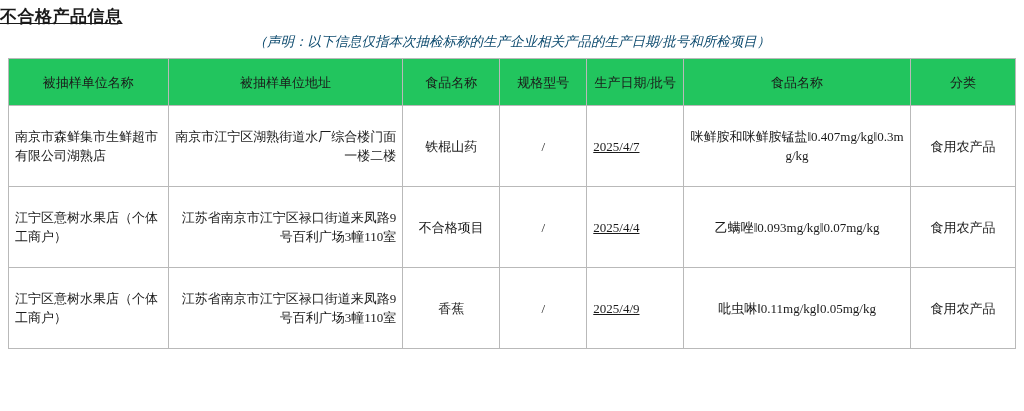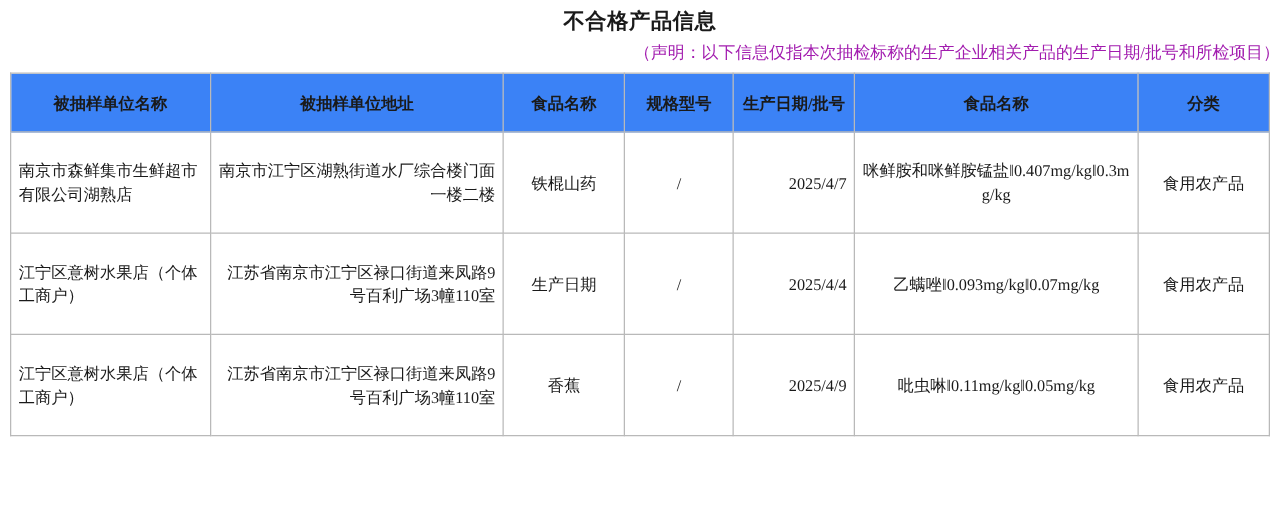--- a/index.html
+++ b/index.html
@@ -14,69 +14,70 @@
     color: #1a1a1a;
     overflow: hidden;
   }
   .page {
     width: 1024px;
     height: 411px;
     position: relative;
     box-sizing: border-box;
   }
   .doc-title {
-    text-align: center;
     font-size: 17px;
     font-weight: bold;
     letter-spacing: 0.5px;
     padding-top: 6px;
     line-height: 22px;
+    text-decoration: underline;
   }
   .doc-subtitle {
-    text-align: right;
+    text-align: center;
     font-size: 13.5px;
     line-height: 20px;
     padding-top: 4px;
     padding-bottom: 6px;
-    color: #a21caf;
+    color: #0c4a6e;
+    font-style: italic;
   }
   table.report {
     border-collapse: collapse;
     width: 1008px;
     margin: 0 auto;
     table-layout: fixed;
   }
   table.report th,
   table.report td {
     border: 1px solid #b9b9b9;
     font-size: 13px;
     line-height: 19px;
     padding: 6px 6px;
     vertical-align: middle;
     word-break: break-all;
   }
   table.report th {
     text-align: center;
-    font-weight: bold;
-    background: #3b82f6;
+    font-weight: normal;
+    background: #22c55e;
     height: 34px;
   }
   .col-0 { width: 158px; }
   .col-1 { width: 232px; }
   .col-2 { width: 96px; }
   .col-3 { width: 86px; }
   .col-4 { width: 96px; }
   .col-5 { width: 224px; }
   .col-6 { width: 104px; }
 
   td.c-unit      { text-align: left; }
   td.c-addr      { text-align: right; }
   td.c-food      { text-align: center; }
   td.c-spec      { text-align: center; }
-  td.c-date      { text-align: right; }
+  td.c-date      { text-align: left; text-decoration: underline; }
   td.c-item      { text-align: center; padding-left: 8px; }
   td.c-class     { text-align: center; }
 
   tr.data-row td { height: 68px; }
 </style>
 </head>
 <body>
 
 <div class="page">
 
@@ -110,21 +111,21 @@
         <td class="c-addr">南京市江宁区湖熟街道水厂综合楼门面一楼二楼</td>
         <td class="c-food">铁棍山药</td>
         <td class="c-spec">/</td>
         <td class="c-date">2025/4/7</td>
         <td class="c-item">咪鲜胺和咪鲜胺锰盐‖0.407mg/kg‖0.3mg/kg</td>
         <td class="c-class">食用农产品</td>
       </tr>
       <tr class="data-row">
         <td class="c-unit">江宁区意树水果店（个体工商户）</td>
         <td class="c-addr">江苏省南京市江宁区禄口街道来凤路9号百利广场3幢110室</td>
-        <td class="c-food">生产日期</td>
+        <td class="c-food">不合格项目</td>
         <td class="c-spec">/</td>
         <td class="c-date">2025/4/4</td>
         <td class="c-item">乙螨唑‖0.093mg/kg‖0.07mg/kg</td>
         <td class="c-class">食用农产品</td>
       </tr>
       <tr class="data-row">
         <td class="c-unit">江宁区意树水果店（个体工商户）</td>
         <td class="c-addr">江苏省南京市江宁区禄口街道来凤路9号百利广场3幢110室</td>
         <td class="c-food">香蕉</td>
         <td class="c-spec">/</td>

